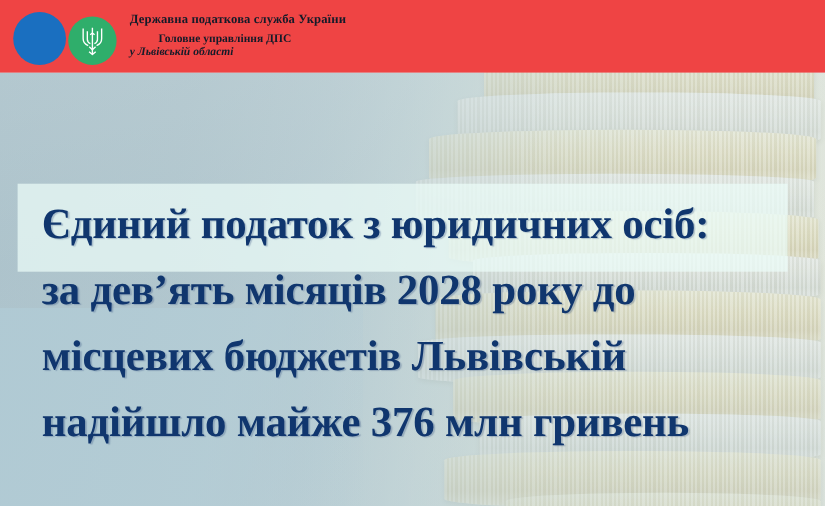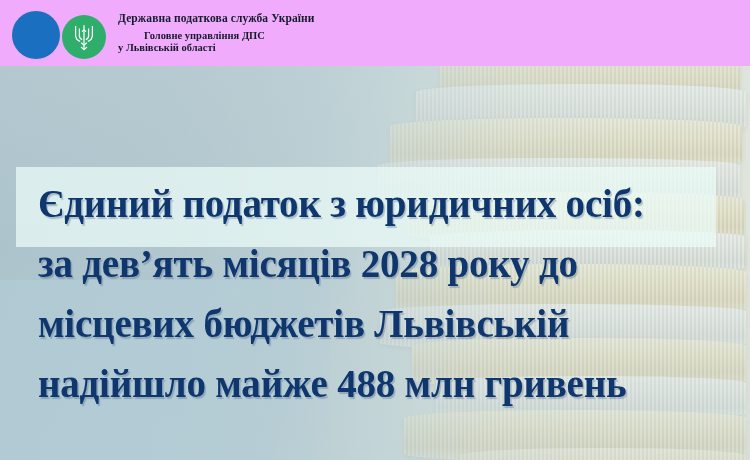--- a/index.html
+++ b/index.html
@@ -18,21 +18,21 @@
     overflow: hidden;
     background: #ffffff;
   }
 
   
   .header {
     position: absolute;
     left: 0; top: 0;
     width: 750px;
     height: 66px;
-    background: #f0abfc;
+    background: #ef4444;
     display: flex;
     align-items: center;
     z-index: 40;
   }
   .logo-mark {
     position: relative;
     width: 104px;
     height: 54px;
     margin-left: 8px;
     flex: 0 0 auto;
@@ -71,20 +71,21 @@
     margin-top: 5px;
     font-size: 10.5px;
     font-weight: 700;
     white-space: nowrap;
     margin-left: 26px;
   }
   .org-line-3 {
     font-size: 10.5px;
     font-weight: 700;
     white-space: nowrap;
+    font-style: italic;
   }
 
   
   .photo {
     position: absolute;
     left: 0; top: 66px;
     width: 750px;
     height: 394px;
     overflow: hidden;
     background: #b6ccd4;
@@ -228,21 +229,21 @@
     <div class="photo-tint"></div>
     <div class="photo-flat"></div>
   </div>
 
   <div class="headline-wrap">
     <div class="highlight-band"></div>
     <h1 class="headline">
       <span class="ln">Єдиний податок з юридичних осіб:</span>
       <span class="ln">за дев’ять місяців 2028 року до</span>
       <span class="ln">місцевих бюджетів Львівській</span>
-      <span class="ln">надійшло майже 488 млн гривень</span>
+      <span class="ln">надійшло майже 376 млн гривень</span>
     </h1>
   </div>
 
   <div class="header">
 
     <div class="logo-mark">
       <div class="circle-blue"></div>
       <div class="circle-green">
         <svg width="24" height="30" viewBox="0 0 24 30" fill="none" stroke="#ffffff" stroke-width="1.25" stroke-linejoin="round">
           <path d="M12 3.2 L12 27"></path>

